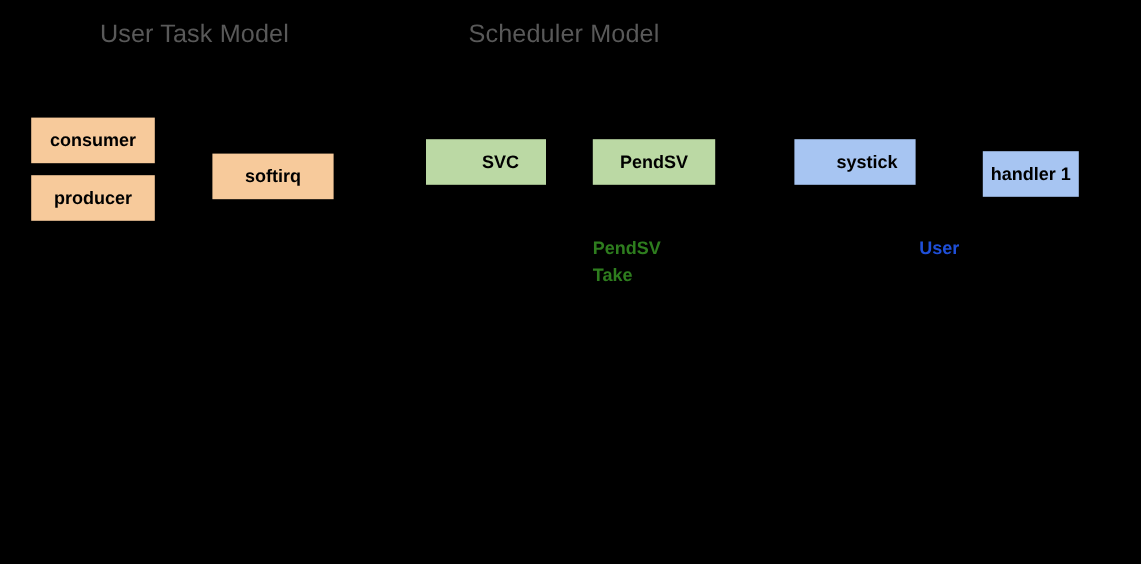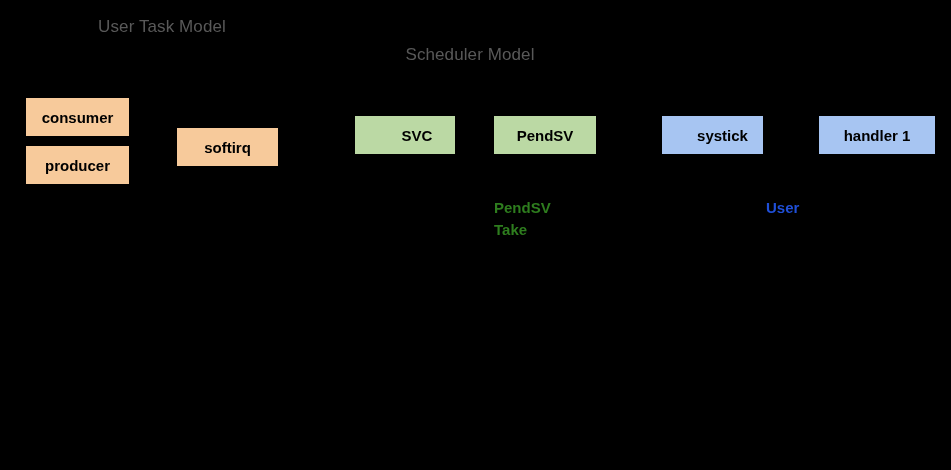--- a/index.html
+++ b/index.html
@@ -11,21 +11,21 @@
     position: relative;
     width: 951px;
     height: 470px;
     background: #000000;
     overflow: hidden;
     font-family: "Liberation Sans", sans-serif;
   }
   .col-header {
     position: absolute;
     color: #595959;
-    font-size: 17px;
+    font-size: 21px;
     font-weight: 400;
     white-space: nowrap;
     text-align: center;
     transform: translateX(-50%);
     letter-spacing: 0.1px;
   }
   .node {
     position: absolute;
     display: flex;
     align-items: center;
@@ -49,34 +49,34 @@
   }
   .edge-label.green { color: #2E7D1E; }
   .edge-label.blue  { color: #1F4FD8; }
 </style>
 </head>
 <body>
 
 <div id="canvas">
 
   <div class="col-header" style="left:162px; top:17px;">User Task Model</div>
-  <div class="col-header" style="left:470px; top:17px;margin-top:28px;">Scheduler Model</div>
+  <div class="col-header" style="left:470px; top:17px;">Scheduler Model</div>
 
   <div class="node orange" style="left:26px; top:98px; width:103px; height:38px;">consumer</div>
 
   <div class="node orange" style="left:26px; top:146px; width:103px; height:38px;">producer</div>
 
   <div class="node orange" style="left:177px; top:128px; width:101px; height:38px;">softirq</div>
 
   <div class="node green" style="left:355px; top:116px; width:100px; height:38px;padding-left:24px;">SVC</div>
 
   <div class="node green" style="left:494px; top:116px; width:102px; height:38px;">PendSV</div>
 
   <div class="node blue" style="left:662px; top:116px; width:101px; height:38px;padding-left:20px;">systick</div>
 
-  <div class="node blue" style="left:819px; top:116px; width:116px; height:38px;">handler 1</div>
+  <div class="node blue" style="left:819px; top:126px; width:80px; height:38px;">handler 1</div>
 
   <div class="edge-label green" style="left:494px; top:197px;">PendSV
 Take</div>
 
   <div class="edge-label blue" style="left:766px; top:197px;">User</div>
 
 </div>
 
 </body></html>

